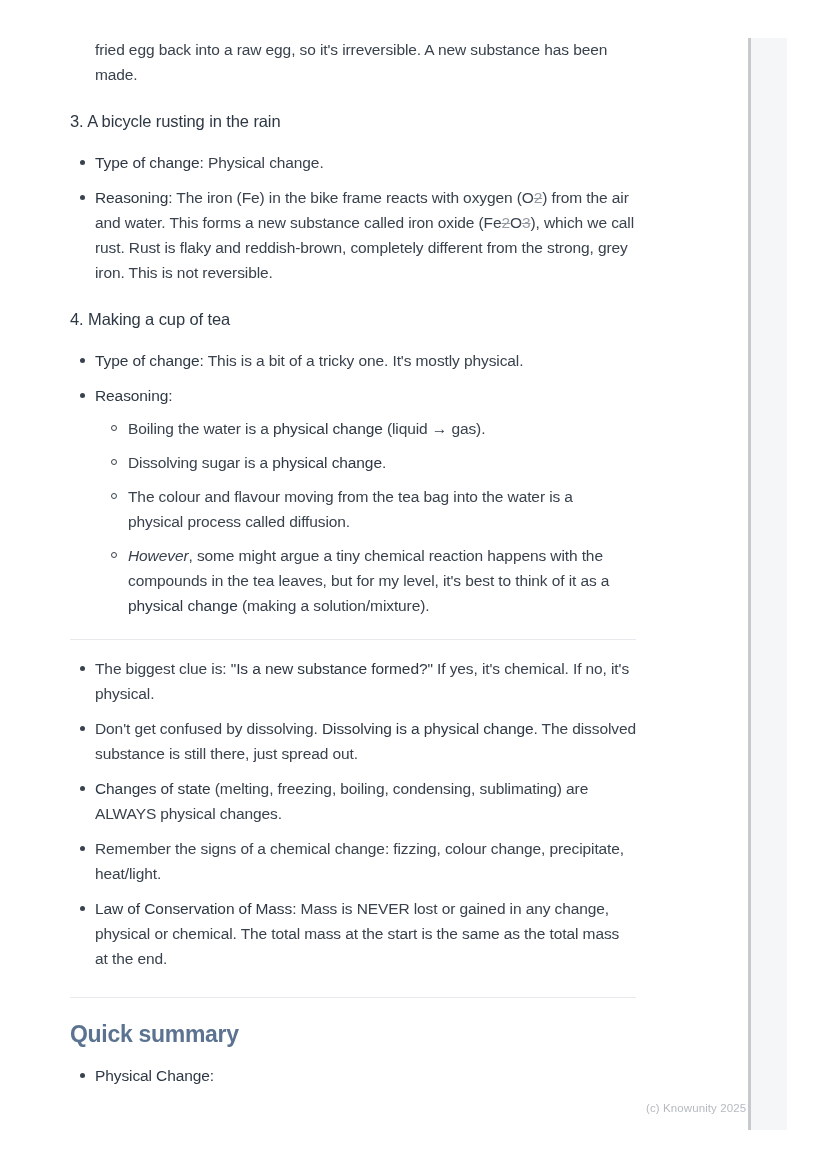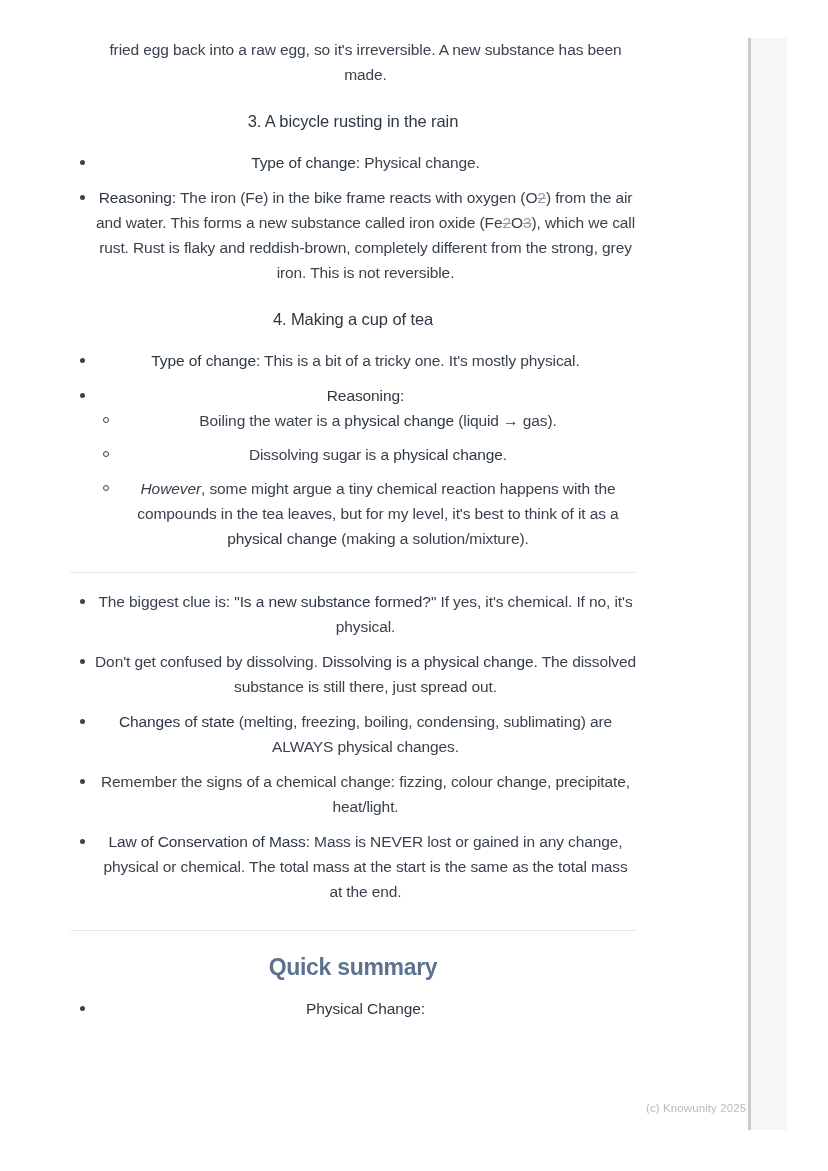--- a/index.html
+++ b/index.html
@@ -4,39 +4,39 @@
 <style>
   html,body{margin:0;padding:0;}
   body{
     width:828px;height:1171px;background:#ffffff;overflow:hidden;position:relative;
     font-family:"Liberation Sans","DejaVu Sans",sans-serif;
     color:#39424d;
     -webkit-font-smoothing:antialiased;
   }
   .content{
     position:absolute;left:70px;top:37px;width:566px;
-    font-size:15.5px;line-height:25px;letter-spacing:-0.1px;text-align:center;
+    font-size:15.5px;line-height:25px;letter-spacing:-0.1px;
   }
   p.cont{margin:0 0 0 25px;}
   h3{
     font-size:16.5px;line-height:25px;font-weight:400;color:#2e3844;
     margin:22px 0 0;letter-spacing:-0.1px;
   }
   h2{
     font-size:23px;line-height:30px;font-weight:700;color:#5b7390;
     margin:21px 0 0;letter-spacing:-0.3px;
   }
   ul{list-style:none;margin:16px 0 0;padding:0 0 0 25px;}
   li{position:relative;}
   li + li{margin-top:10px;}
   ul.top > li::before{
     content:"";position:absolute;left:-15px;top:10px;width:5px;height:5px;
     border-radius:50%;background:#39424d;
   }
-  ul.sub{margin:0;padding:0 0 0 25px;}
+  ul.sub{margin:8px;padding:0 0 0 25px;}
   ul.sub > li + li{margin-top:9px;}
   ul.sub > li::before{
     content:"";position:absolute;left:-17px;top:9px;width:4px;height:4px;
     border-radius:50%;background:#ffffff;border:1.4px solid #39424d;
   }
   h2 + ul{margin-top:19px;}
   h2.summary + ul{margin-top:14px;}
   hr{border:none;border-top:1px solid #e7e9ec;margin:21px 0 0;}
   hr.mt-lg{margin-top:26px;}
   .b{font-weight:400;color:#2e3844;}
@@ -74,20 +74,21 @@
 
     <h3>4. Making a cup of tea</h3>
 
     <ul class="top">
       <li><span class="b">Type of change:</span><span> This is a bit of a tricky one. It's mostly physical.</span></li>
       <li>
         <span><span class="b">Reasoning:</span></span>
         <ul class="sub">
           <li><span>Boiling the water is a </span><span class="b">physical change</span><span> (liquid → gas).</span></li>
           <li><span>Dissolving sugar is a </span><span class="b">physical change</span><span>.</span></li>
+          <li><span>The colour and flavour moving from the tea bag into the water is a physical process called diffusion.</span></li>
           <li><span class="i">However</span><span>, some might argue a tiny chemical reaction happens with the compounds in the tea leaves, but for my level, it's best to think of it as a </span><span class="b">physical change</span><span> (making a solution/mixture).</span></li>
         </ul>
       </li>
     </ul>
 
     <hr>
 
 
     <ul class="top">
       <li><span>The biggest clue is: </span><span class="b">"Is a new substance formed?"</span><span> If yes, it's chemical. If no, it's physical.</span></li>

